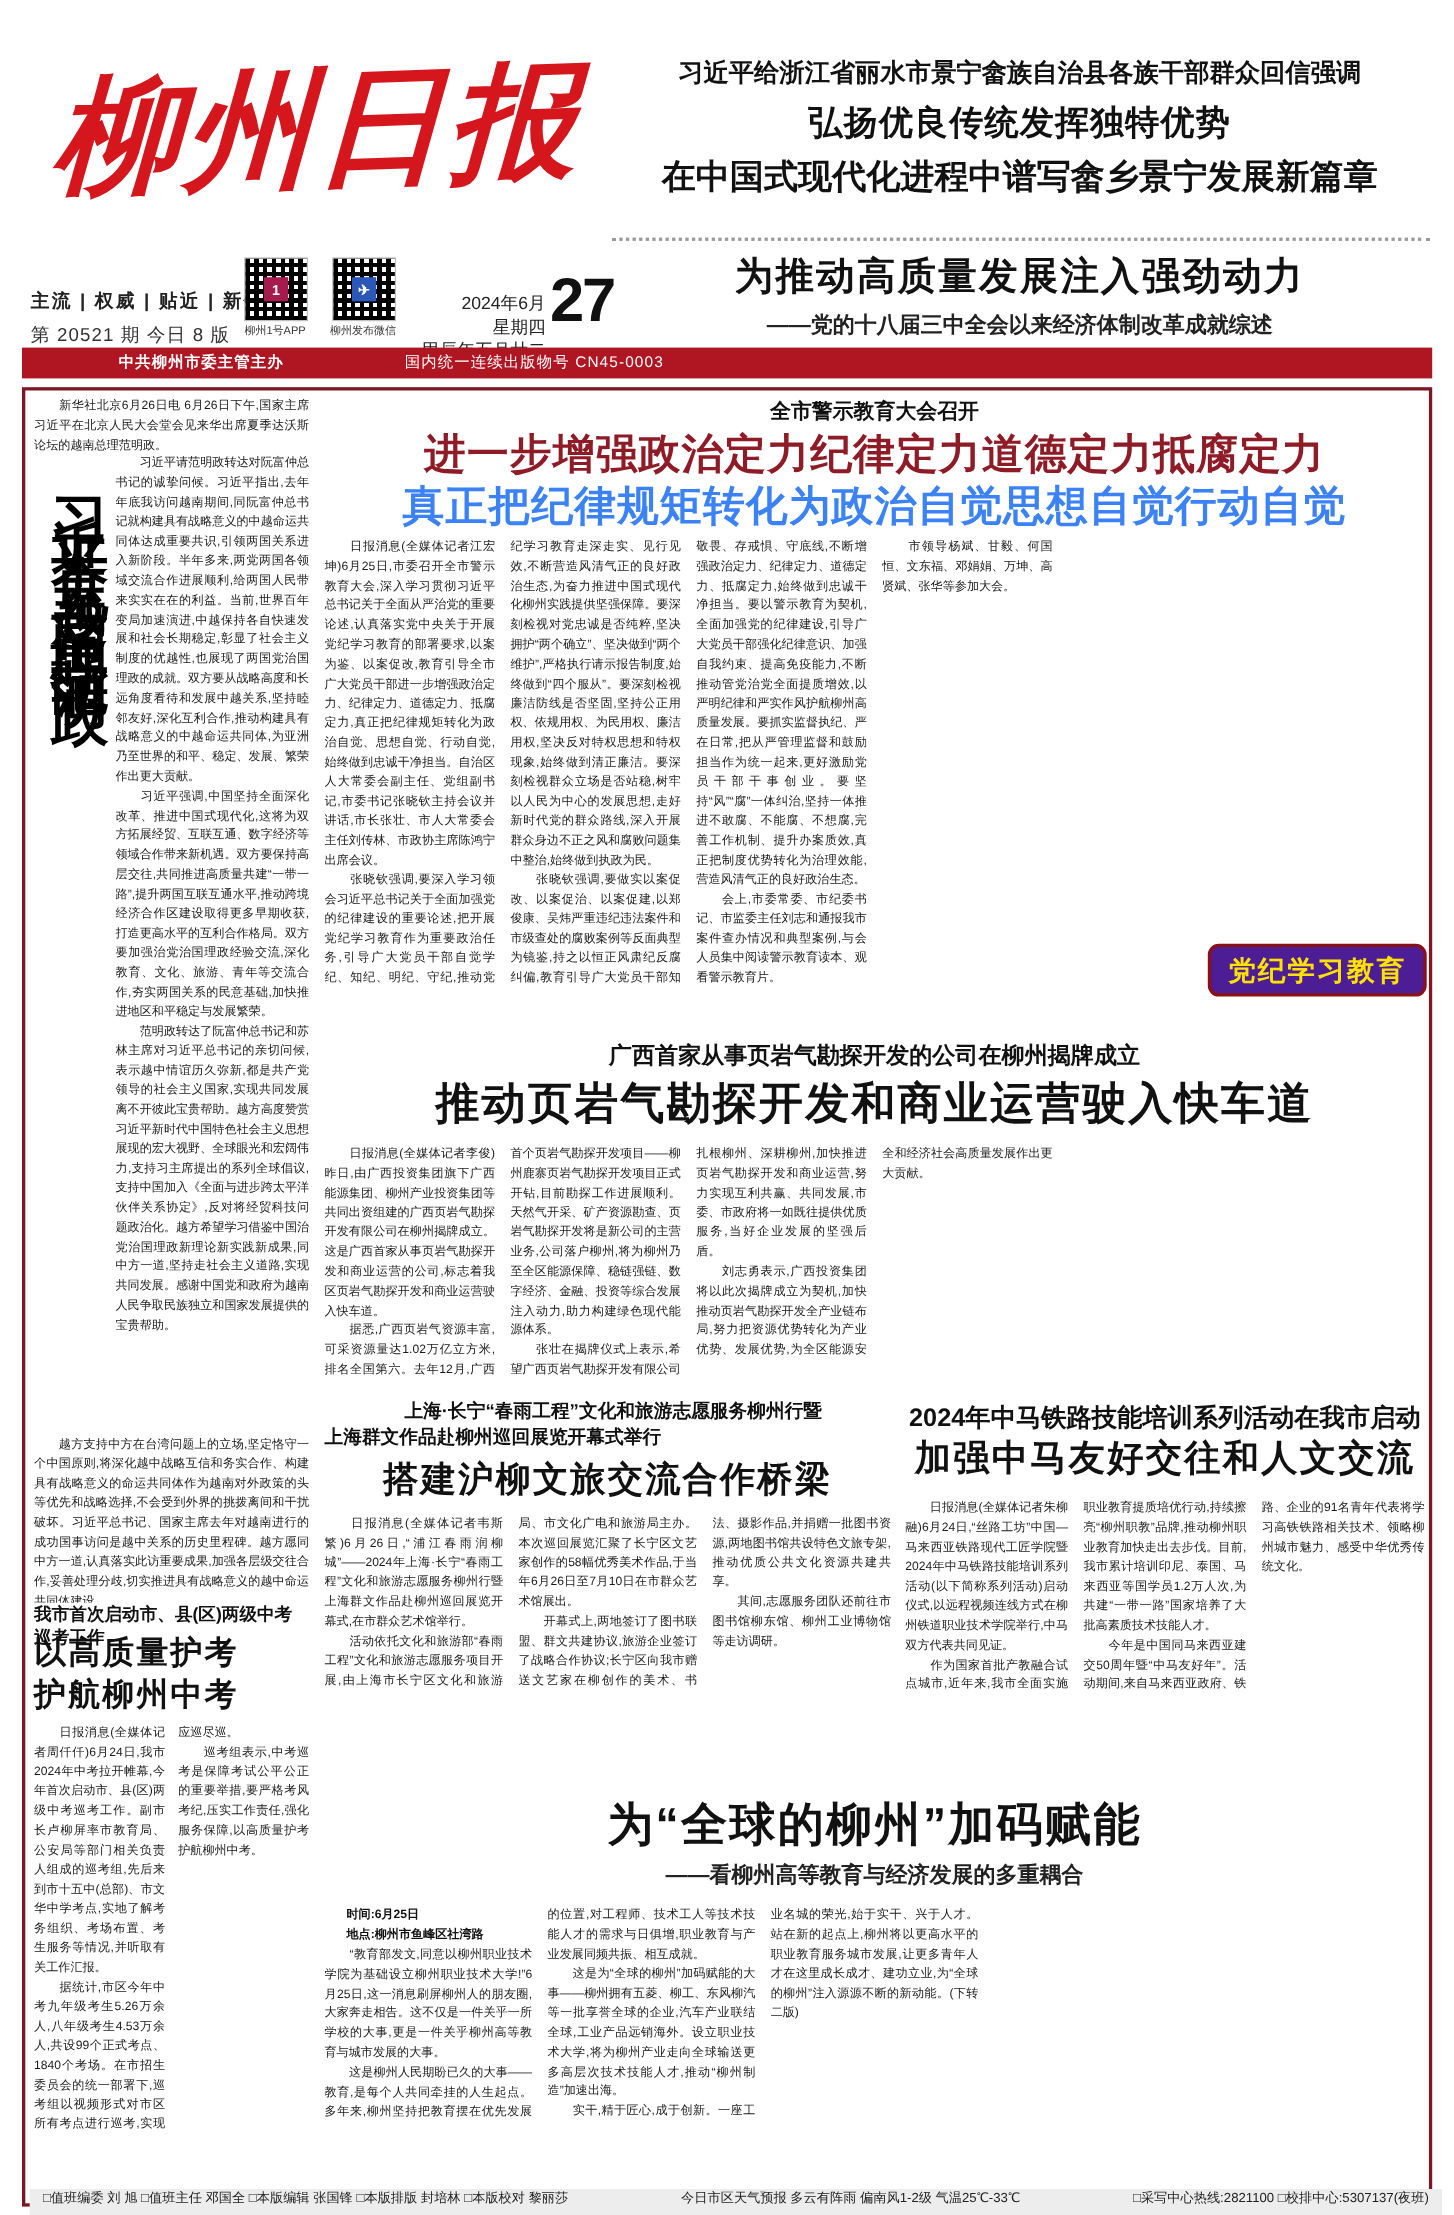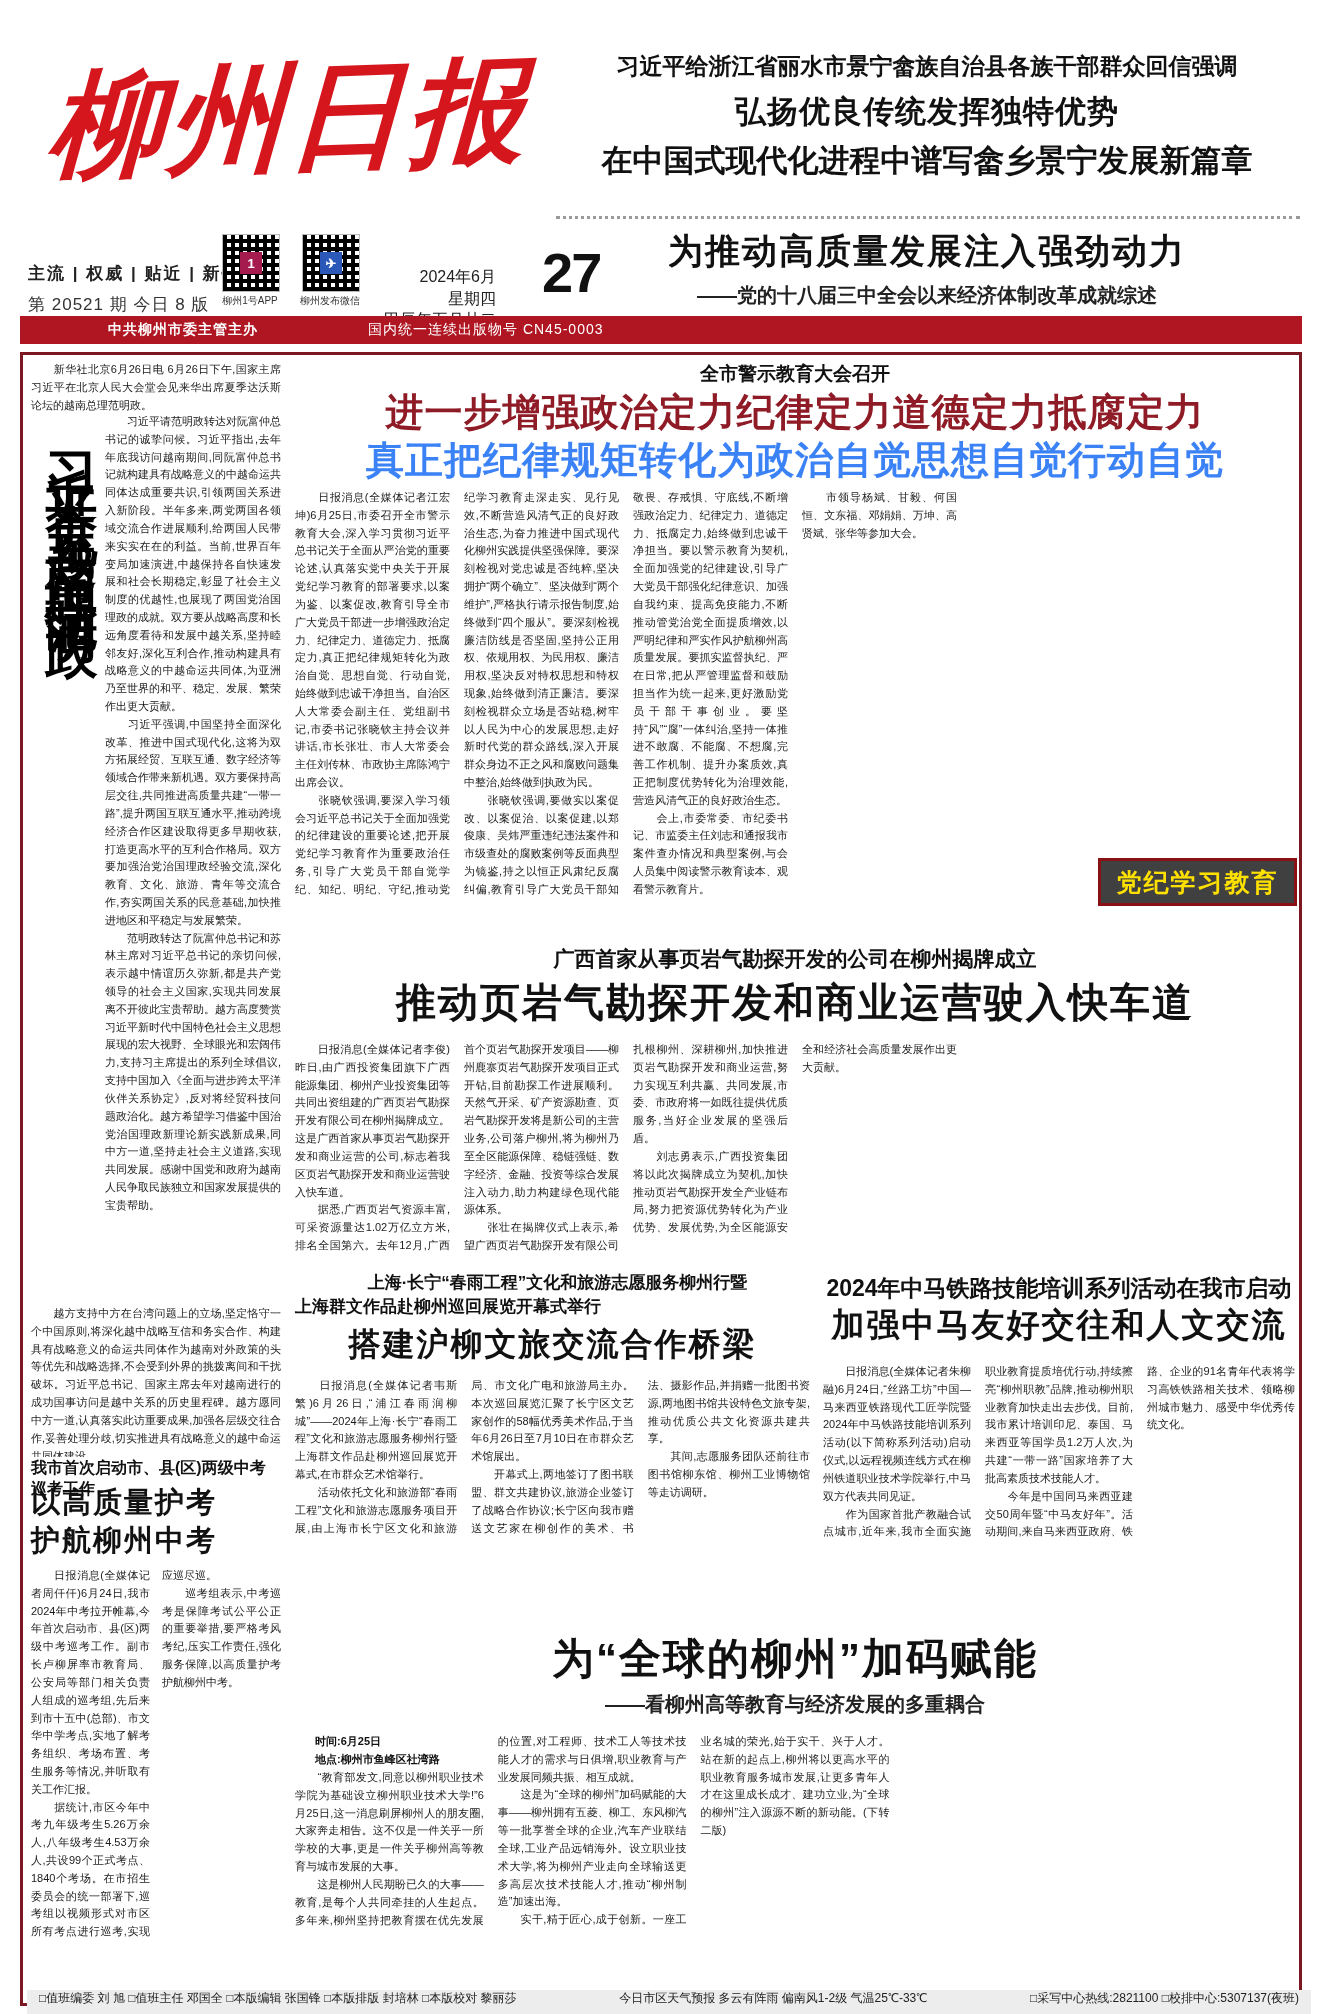--- a/index.html
+++ b/index.html
@@ -15,21 +15,21 @@
   .qr{width:56px;height:56px;border:1px solid #bbb;
       background:
         repeating-linear-gradient(0deg,#000 0 4px,rgba(255,255,255,0) 4px 8px),
         repeating-linear-gradient(90deg,#000 0 4px,#fff 4px 8px);}
   .qr-center{position:absolute;left:17px;top:17px;width:22px;height:22px;background:#fff;
       display:flex;align-items:center;justify-content:center;font-size:13px;font-weight:bold;}
   .qr-center.red{color:#fff;background:#a61b4d;}
   .qr-center.blue{color:#fff;background:#2b58b8;}
   .qr-label{width:76px;text-align:center;font-size:10px;color:#333;}
   .date-block{left:378px;top:266px;width:118px;text-align:right;font-size:16px;line-height:1.35;color:#222;}
-  .day-number{left:500px;top:240px;font-size:56px;font-weight:900;color:#111;letter-spacing:-2px;margin-left:42px;}
+  .day-number{left:500px;top:240px;font-size:56px;font-weight:900;color:#111;letter-spacing:-2px;}
   
   .tr-wrap{left:552px;top:52px;width:750px;text-align:center;}
   .tr-kicker{font-size:23px;font-weight:900;line-height:1.3;}
   .tr-h1{font-size:31px;font-weight:900;margin-top:9px;letter-spacing:1px;}
   .tr-h2{font-size:31px;font-weight:900;margin-top:7px;letter-spacing:0px;}
   .dotted{left:556px;top:216px;width:744px;border-top:3px dotted #9a9a9a;height:0;}
   .tr-h3{left:552px;top:228px;width:750px;text-align:center;font-size:35px;font-weight:900;letter-spacing:2px;}
   .tr-sub{left:552px;top:282px;width:750px;text-align:center;font-size:20px;font-weight:bold;color:#222;}
   .tr-note{left:552px;top:316px;width:750px;text-align:center;font-size:12px;color:#444;}
   
@@ -56,22 +56,22 @@
   .zk-h1{left:8px;top:1128px;width:250px;font-size:29px;font-weight:900;letter-spacing:2px;}
   .zk-h2{left:8px;top:1166px;width:250px;font-size:29px;font-weight:900;letter-spacing:2px;}
   .zk-body{left:8px;top:1212px;width:250px;height:378px;}
   
   .js-kicker{left:272px;top:6px;width:1000px;text-align:center;font-size:19px;font-weight:bold;}
   .js-h1{left:272px;top:32px;width:1000px;text-align:center;font-size:38px;font-weight:900;
          color:#8e1b26;letter-spacing:1px;}
   .js-h2{left:272px;top:80px;width:1000px;text-align:center;font-size:38px;font-weight:900;
          color:#3b82f6;letter-spacing:1px;}
   .js-body{left:272px;top:134px;width:1000px;height:420px;}
-  .badge{left:1075px;top:503px;width:193px;height:42px;background:#404040;border:3px solid #8a1016;
-     border-radius:0;color:#ffe100;display:flex;align-items:center;justify-content:center;
+  .badge{left:1075px;top:503px;width:193px;height:42px;background:#4c1d95;border:3px solid #8a1016;
+     border-radius:10px;color:#ffe100;display:flex;align-items:center;justify-content:center;
      font-size:25px;font-weight:900;letter-spacing:2px;}
   
   .yq-kicker{left:272px;top:590px;width:1000px;text-align:center;font-size:21px;font-weight:bold;}
   .yq-h{left:272px;top:620px;width:1000px;text-align:center;font-size:40px;font-weight:900;letter-spacing:2px;}
   .yq-body{left:272px;top:686px;width:1000px;height:214px;}
   
   .hl-k1{left:282px;top:916px;width:505px;font-size:17px;font-weight:bold;text-align:center;}
   .hl-k2{left:272px;top:940px;width:505px;font-size:17px;font-weight:bold;}
   .hl-h{left:272px;top:968px;width:515px;text-align:center;font-size:32px;font-weight:900;letter-spacing:2px;}
   .hl-body{left:272px;top:1022px;width:515px;height:178px;}

